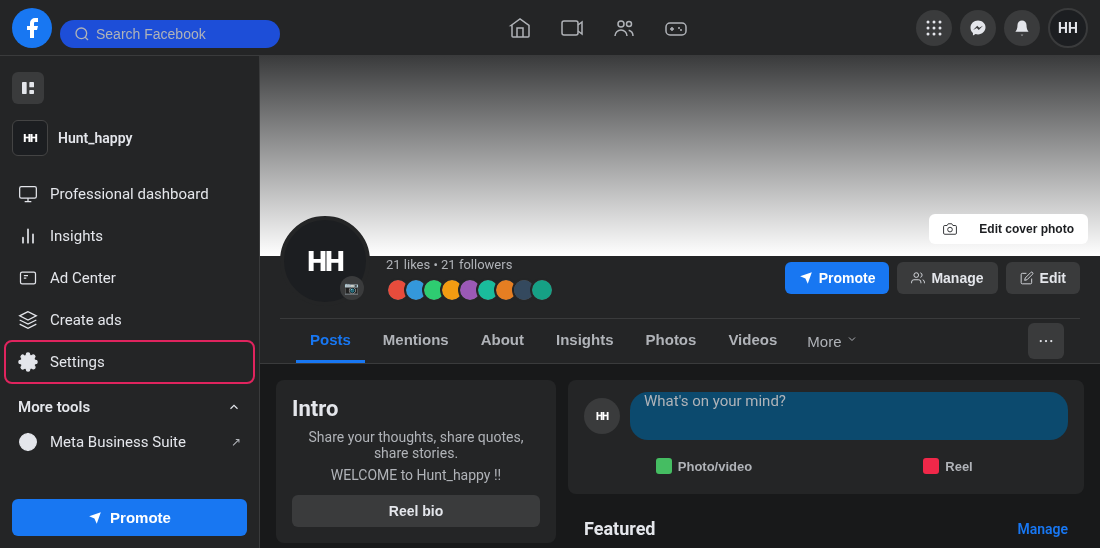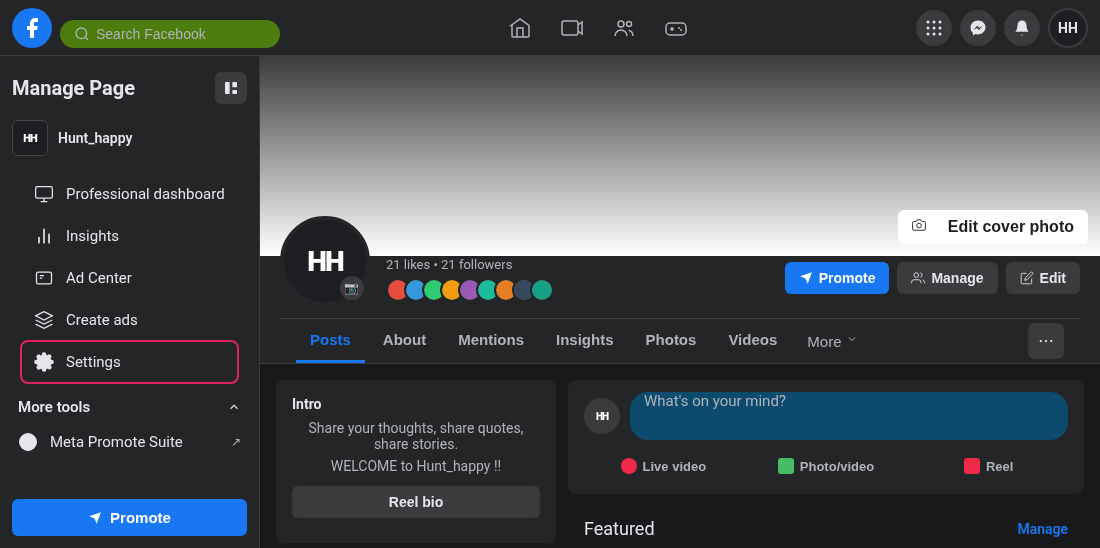--- a/index.html
+++ b/index.html
@@ -29,21 +29,21 @@
     }
     .fb-logo {
       width: 40px; height: 40px; border-radius: 50%;
       background: #1877f2;
       display: flex; align-items: center; justify-content: center;
       flex-shrink: 0;
     }
     .fb-logo svg { width: 24px; height: 24px; fill: white; }
     .search-bar {
       display: flex; align-items: center; gap: 6px;
-      background: #4d7c0f; border-radius: 20px;
+      background: #1d4ed8; border-radius: 20px;
       padding: 6px 14px; width: 220px; margin-top: 12px;
     }
     .search-bar .search-icon-svg { color: #b0b3b8; flex-shrink: 0; }
     .search-bar input {
       background: transparent; border: none; outline: none;
       color: #e4e6eb; font-size: 14px; width: 100%;
     }
     .search-bar input::placeholder { color: #b0b3b8; }
 
     .nav-center {
@@ -111,21 +111,21 @@
     .page-avatar-small {
       width: 36px; height: 36px; border-radius: 6px;
       background: #1c1e21; border: 1px solid #444;
       display: flex; align-items: center; justify-content: center;
       font-size: 10px; font-weight: 700; color: white;
     }
     .page-name-label {
       font-size: 14px; font-weight: 600; color: #e4e6eb;
     }
 
-    .sidebar-nav { padding: 4px 16px; }
+    .sidebar-nav { padding: 4px 0; }
     .sidebar-item {
       display: flex; align-items: center; gap: 12px;
       padding: 10px 12px;
       border-radius: 6px; margin: 2px 6px;
       cursor: pointer; color: #e4e6eb; font-size: 15px;
     }
     .sidebar-item.active-settings {
       outline: 2px solid #e0245e;
     }
     .sidebar-icon {
@@ -167,21 +167,21 @@
     
     .cover-photo {
       width: 100%; height: 200px;
       background: linear-gradient(to bottom, #3a3b3c, #ffffff);
       position: relative;
     }
     .edit-cover-btn {
       position: absolute; bottom: 12px; right: 12px;
       background: #ffffff; color: #1c1e21;
       border: none; border-radius: 6px;
-      padding: 8px 14px; font-size: 16px; font-weight: 600;
+      padding: 8px 14px; font-size: 12px; font-weight: 600;
       cursor: pointer; display: flex; align-items: flex-start; gap: 22px;
     }
 
     
     .profile-section {
       background: #242526;
       padding: 0 20px 0 20px;
       border-bottom: 1px solid #3a3b3c;
     }
     .profile-info-row {
@@ -282,21 +282,21 @@
     .content-area {
       display: flex; gap: 12px; padding: 16px;
     }
 
     
     .intro-card {
       background: #242526; border-radius: 8px;
       padding: 16px; width: 280px; flex-shrink: 0;
     }
     .intro-title {
-      font-size: 14px; font-weight: 700; color: #e4e6eb; margin-bottom: 8px;
+      font-size: 22px; font-weight: 700; color: #e4e6eb; margin-bottom: 8px;
     }
     .intro-desc {
       font-size: 14px; color: #b0b3b8; text-align: center;
       margin-bottom: 6px;
     }
     .intro-welcome {
       font-size: 14px; color: #b0b3b8; text-align: center; margin-bottom: 12px;
     }
     .edit-bio-btn {
       width: 100%; padding: 8px;
@@ -336,21 +336,21 @@
       border-radius: 6px; display: flex; align-items: center;
       justify-content: center; gap: 6px; color: #b0b3b8; font-size: 13px;
       font-weight: 600;
     }
 
     
     .featured-header {
       display: flex; align-items: center; justify-content: space-between;
       padding: 12px 16px 4px;
     }
-    .featured-title { font-size: 18px; font-weight: 400; color: #e4e6eb; }
+    .featured-title { font-size: 18px; font-weight: 700; color: #e4e6eb; }
     .featured-manage { font-size: 14px; color: #1877f2; cursor: pointer; font-weight: 600; }
 
     
     ::-webkit-scrollbar { width: 6px; }
     ::-webkit-scrollbar-track { background: #18191a; }
     ::-webkit-scrollbar-thumb { background: #3a3b3c; border-radius: 3px; }
   </style>
 </head>
 <body>
 
@@ -426,21 +426,20 @@
     <div class="avatar-hh">
       <span class="avatar-hh-text">HH</span>
     </div>
   </div>
 </div>
 
 <div class="main-layout">
 
   <div class="sidebar">
     <div class="sidebar-header">
-      <span class="manage-page-title">Manage Page</span>
       <button class="sidebar-toggle-btn">
         <svg width="16" height="16" viewBox="0 0 24 24" fill="#e4e6eb">
           <rect x="3" y="3" width="7" height="18" rx="1" fill="#e4e6eb"></rect>
             <rect x="14" y="3" width="7" height="8" rx="1" fill="#e4e6eb"></rect>
             <rect x="14" y="15" width="7" height="6" rx="1" fill="#e4e6eb"></rect>
         </svg>
       </button>
     </div>
 
     <div class="page-identity">
@@ -509,21 +508,21 @@
         </svg>
     </div>
 
     <div class="meta-suite-item">
       <div class="sidebar-icon">
         <svg viewBox="0 0 24 24" fill="none" stroke="#e4e6eb" stroke-width="1.5">
             <circle cx="12" cy="12" r="10"></circle>
             <path d="M12 2a15.3 15.3 0 014 10 15.3 15.3 0 01-4 10 15.3 15.3 0 01-4-10 15.3 15.3 0 014-10zM2 12h20"></path>
           </svg>
       </div>
-      <span>Meta Promote Suite</span>
+      <span>Meta Business Suite</span>
       <span class="external-arrow">↗</span>
     </div>
 
     <div class="sidebar-footer">
       <button class="promote-btn">
         <svg width="14" height="14" viewBox="0 0 24 24" fill="white">
             <path d="M22 2l-7 20-4-9-9-4 20-7z"></path>
           </svg>
         <span>Promote</span>
       </button>
@@ -601,22 +600,22 @@
                 <path d="M11 4H4a2 2 0 00-2 2v14a2 2 0 002 2h14a2 2 0 002-2v-7" stroke="#e4e6eb" stroke-width="1.5" fill="none"></path>
                 <path d="M18.5 2.5a2.121 2.121 0 013 3L12 15l-4 1 1-4 9.5-9.5z" stroke="#e4e6eb" stroke-width="1.5" fill="none"></path>
               </svg>
             <span>Edit</span>
           </button>
         </div>
       </div>
 
       <div class="page-tabs">
         <button class="page-tab active">Posts</button>
+        <button class="page-tab">Mentions</button>
         <button class="page-tab">About</button>
-        <button class="page-tab">Mentions</button>
         <button class="page-tab">Insights</button>
         <button class="page-tab">Photos</button>
         <button class="page-tab">Videos</button>
         <button class="tabs-more-btn">
           <span>More</span>
           <svg width="12" height="12" viewBox="0 0 24 24" fill="#b0b3b8">
               <path d="M6 9l6 6 6-6" stroke="#b0b3b8" stroke-width="2" fill="none"></path>
             </svg>
         </button>
         <button class="tabs-dots-btn">
@@ -644,24 +643,20 @@
           <div class="post-box-top">
             <div class="post-avatar">
               <span style="font-size:10px;font-weight:900;color:white;letter-spacing:-1px;">HH</span>
             </div>
             <div class="post-input-fake">
               <span>What's on your mind?</span>
             </div>
           </div>
           <div class="post-actions">
             <button class="post-action-btn">
-              <span style="width:16px;height:16px;background:#f02849;border-radius:50%;display:inline-block;"></span>
-              <span>Live video</span>
-            </button>
-            <button class="post-action-btn">
               <span style="width:16px;height:16px;background:#45bd62;border-radius:3px;display:inline-block;"></span>
               <span>Photo/video</span>
             </button>
             <button class="post-action-btn">
               <span style="width:16px;height:16px;background:#f02849;border-radius:3px;display:inline-block;"></span>
               <span>Reel</span>
             </button>
           </div>
         </div>
 

